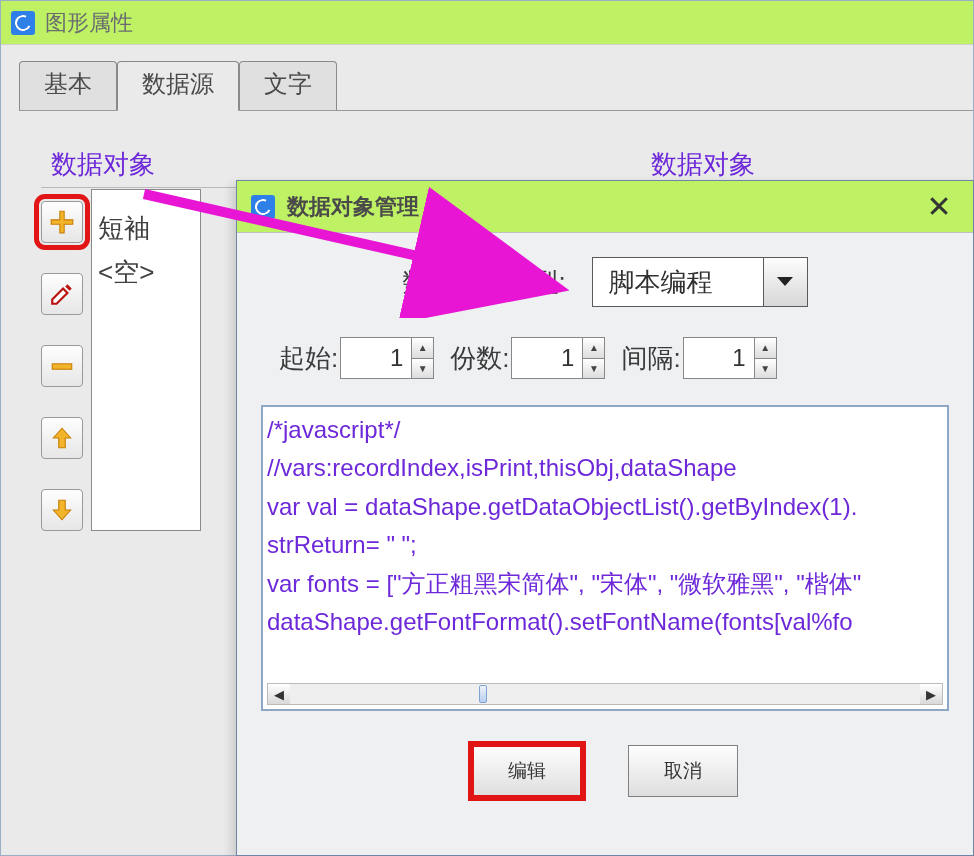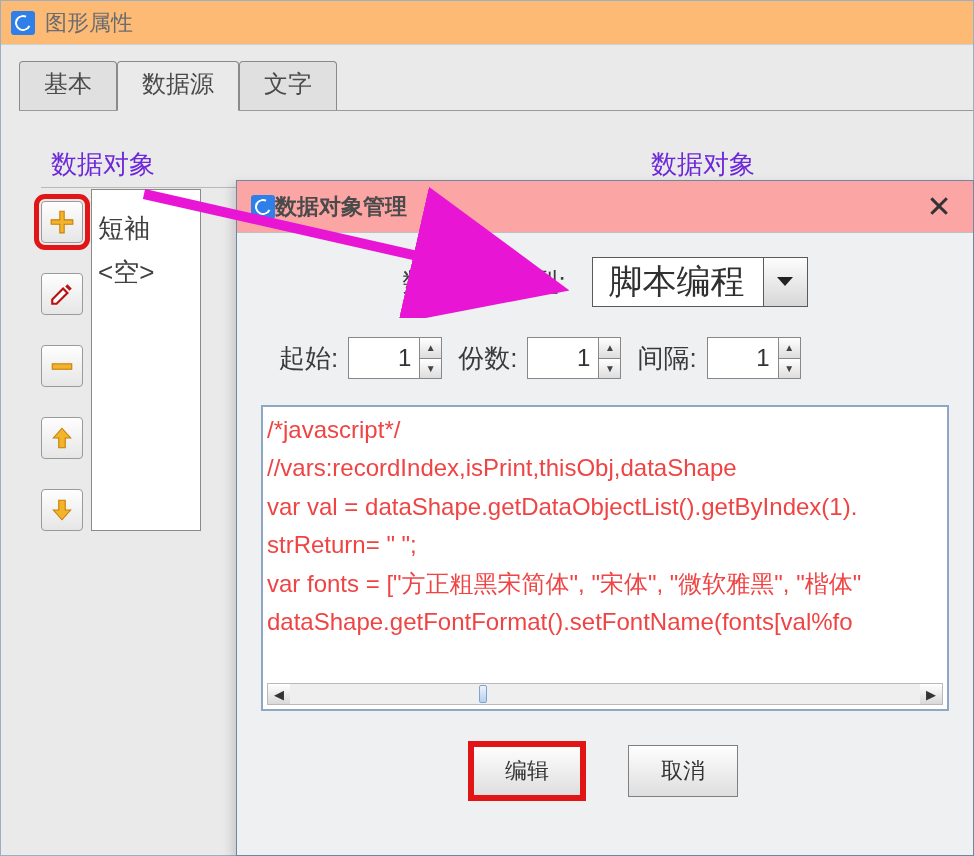--- a/index.html
+++ b/index.html
@@ -21,21 +21,21 @@
     width: 974px; height: 856px;
     background: #eaeaea;
     border: 1px solid #9aaec4;
   }
   .main-titlebar {
     height: 44px;
     display: flex;
     align-items: center;
     gap: 10px;
     padding: 0 10px;
-    background: #fdba74;
+    background: #bef264;
     border-bottom: 1px solid #d0d0d0;
   }
   .app-icon {
     width: 24px; height: 24px;
     background: #2f7fe8;
     border-radius: 3px;
     position: relative;
   }
   .app-icon::after {
     content: "";
@@ -150,22 +150,23 @@
     left: 236px; top: 180px;
     width: 738px; height: 676px;
     background: #eef0f2;
     border: 1px solid #6e86a3;
     box-shadow: -4px 4px 10px rgba(0,0,0,0.15);
   }
   .dlg-titlebar {
     height: 52px;
     display: flex;
     align-items: center;
+    gap: 12px;
     padding: 0 14px;
-    background: #fca5a5;
+    background: #bef264;
     border-bottom: 1px solid #c0c0c0;
   }
   .dlg-title { font-size: 22px; color: #4a4a4a; font-weight: bold;}
   .dlg-close {
     margin-left: auto;
     width: 40px; height: 40px;
     display:flex; align-items:center; justify-content:center;
     font-size: 30px; color: #333;
     cursor: pointer;
   }
@@ -177,33 +178,33 @@
   
   .row { display: flex; align-items: center; margin-bottom: 18px; }
   .row-label { font-size: 26px; margin-right: 12px; color: #3c3c3c; }
   .combo {
     display: inline-flex; align-items: stretch;
     border: 1px solid #5a5a5a;
     height: 50px;
     background: #fff;
   }
   .combo-text {
-    padding: 6px 16px; font-size: 34px; min-width: 170px;
+    padding: 6px 16px; font-size: 26px; min-width: 170px;
     display:flex; align-items:center; color:#303030;
   }
   .combo-btn {
     width: 44px; background: linear-gradient(#fdfdfd,#d7d7d7);
     border-left: 1px solid #5a5a5a;
     display:flex; align-items:center; justify-content:center;
   }
   .combo-btn svg { width:18px; height:12px; }
 
   
   .spinrow { display:flex; align-items:center; gap: 16px; margin: 8px 0 26px 20px;}
-  .spin-group { display:flex; align-items:center; gap:10px;justify-content:center; }
+  .spin-group { display:flex; align-items:center; gap:2px;justify-content:center; }
   .spin-label { font-size: 26px; }
   .spinner {
     display:flex; align-items:stretch;
     border: 1px solid #888; height: 42px; background:#fff;
   }
   .spinner input {
     width: 70px; border: none; text-align: right;
     font-size: 24px; padding: 0 8px; color:#333;
     outline: none;
   }
@@ -225,21 +226,21 @@
     height: 306px;
     margin: 0 2px;
     position: relative;
   }
   .code-content {
     position:absolute; inset: 4px 4px 28px 4px;
     overflow: hidden;
     font-family: Arial, sans-serif;
     font-size: 24px;
     line-height: 1.6;
-    color:#ef4444;
+    color:#6d28d9;
     white-space: pre;
   }
   .hscroll {
     position:absolute; left:4px; right:4px; bottom:4px; height:22px;
     background:#efefef;
     display:flex; align-items:center; border:1px solid #bababa;
   }
   .hs-arrow {
     width:22px; height:100%;
     display:flex;align-items:center;justify-content:center;
@@ -255,21 +256,21 @@
   }
 
   
   .btn-row {
     display:flex; gap:46px; justify-content:center; margin-top: 34px;
   }
   .pushbtn {
     width: 110px; height: 52px;
     background: linear-gradient(#fefefe,#dedede);
     border:1px solid #808080;
-    font-size: 22px; color:#333;
+    font-size: 19px; color:#333;
     display:flex; align-items:center; justify-content:center;
     cursor:pointer;
   }
   .btn-highlight {
     outline: 6px solid #e11515;
     outline-offset: -2px;
   }
 </style>
 </head>
 <body>

